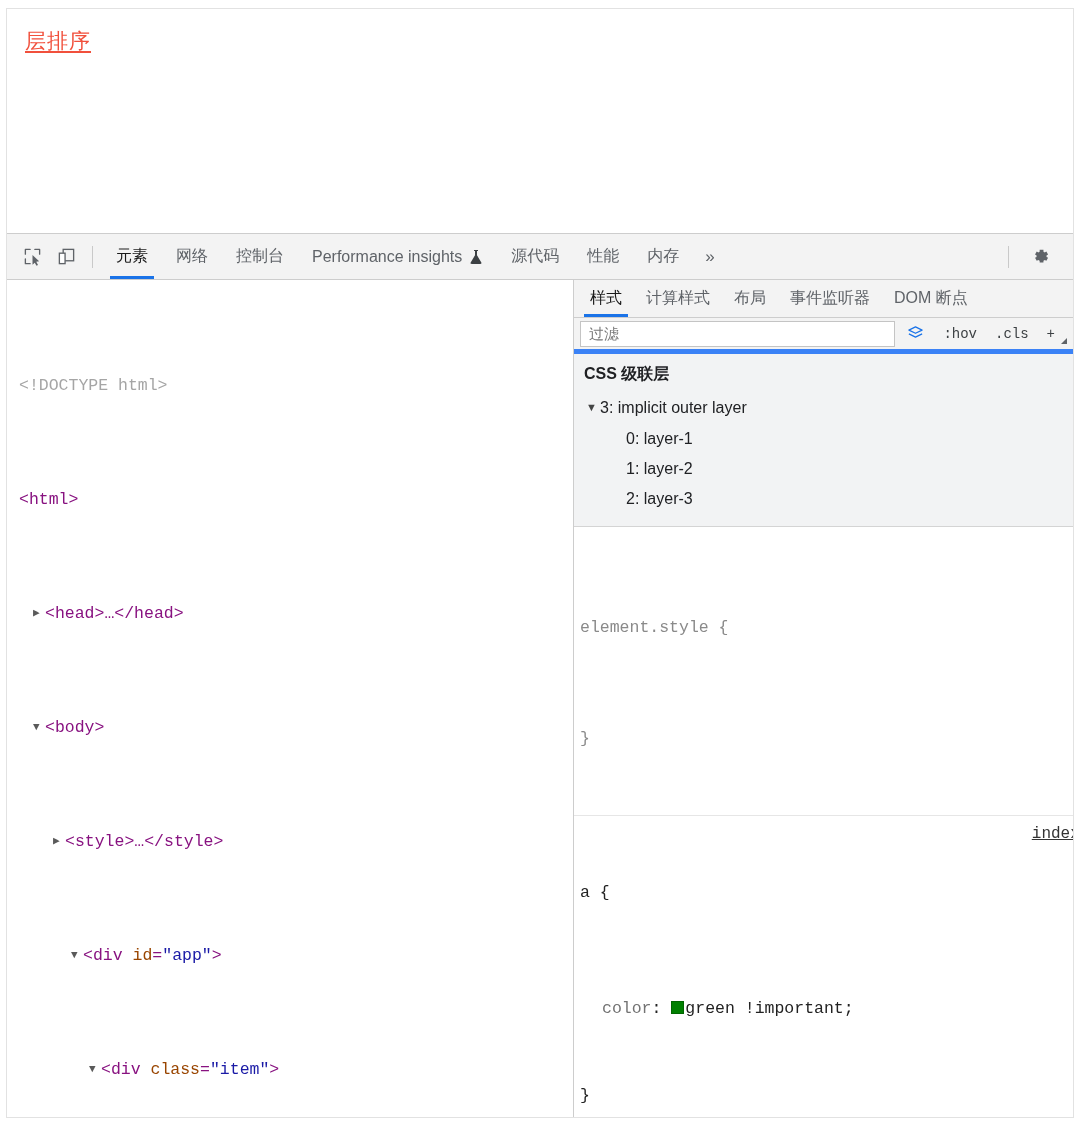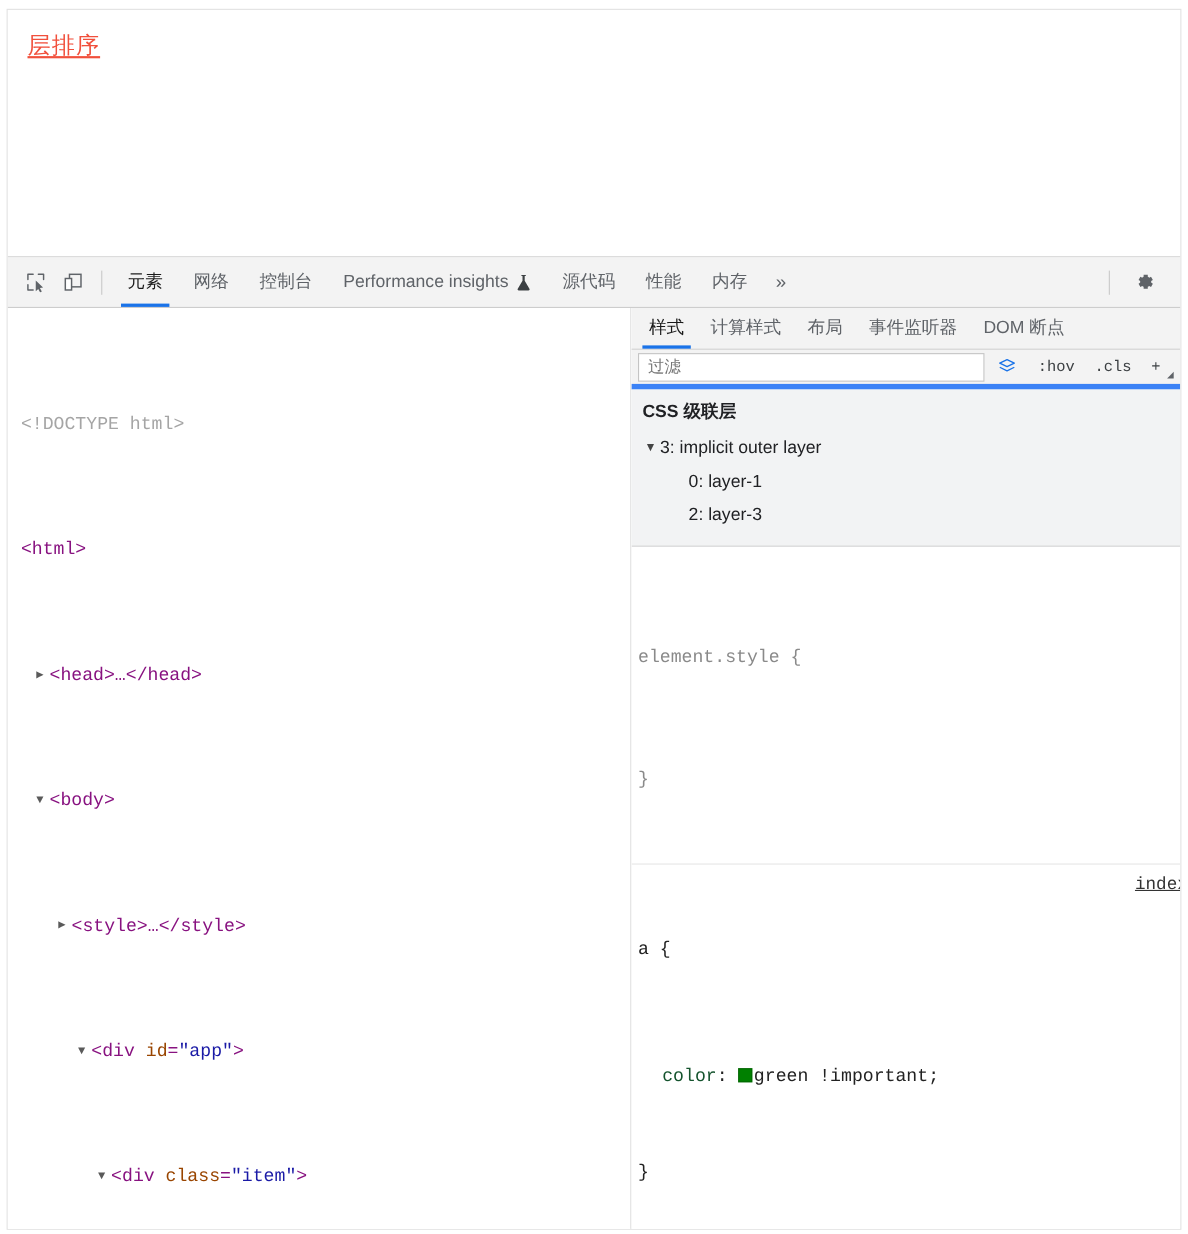--- a/index.html
+++ b/index.html
@@ -234,21 +234,21 @@
   .origin {
     position: absolute;
     right: -26px; top: 4px;
     font-family: "Liberation Mono", monospace;
     font-size: 16px;
     color: #333;
     text-decoration: underline;
     cursor: pointer;
   }
   .decl { padding-left: 22px; }
-  .prop { color: #14532d; }
+  .prop { color: #737373; }
   .swatch {
     display: inline-block;
     width: 13px; height: 13px;
     border: 1px solid #00000033;
     vertical-align: -1px;
     margin-right: 1px;
   }
   .val-text { color: #222; }
 </style>
 </head>
@@ -397,20 +397,21 @@
         </div>
 
         <div class="sp-body">
 
           <div class="layers-block">
             <div class="layers-title">CSS 级联层</div>
             <div class="layers-root">
               <span class="tri">▼</span><span>3: implicit outer layer</span>
             </div>
             <div class="layer-item">0: layer-1</div>
+            <div class="layer-item">1: layer-2</div>
             <div class="layer-item">2: layer-3</div>
           </div>
 
           <div class="rule-block">
             <div class="rule-selector muted">element.style {</div>
             <div class="rule-selector muted">}</div>
           </div>
 
           <div class="rule-block">
             <div class="rule-selector">a {</div>

